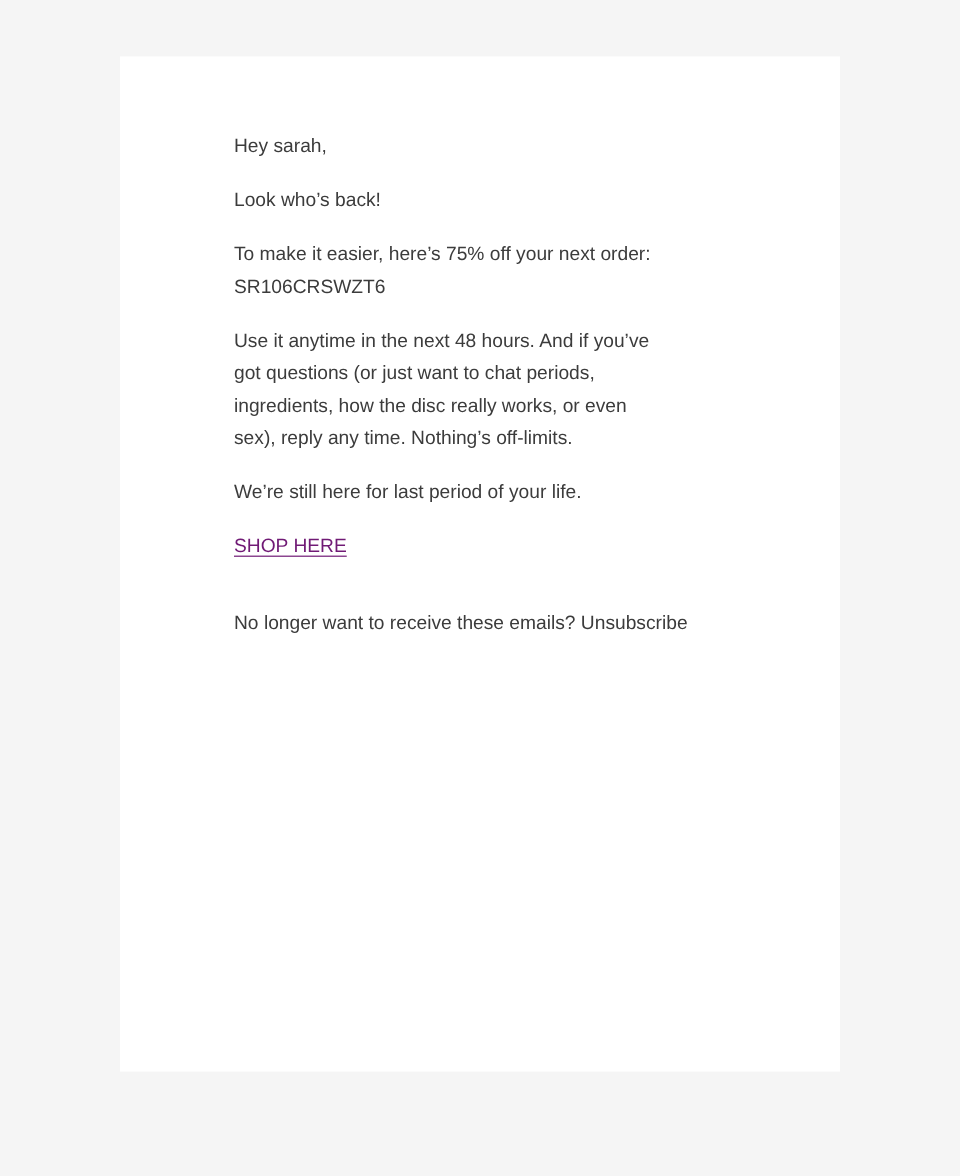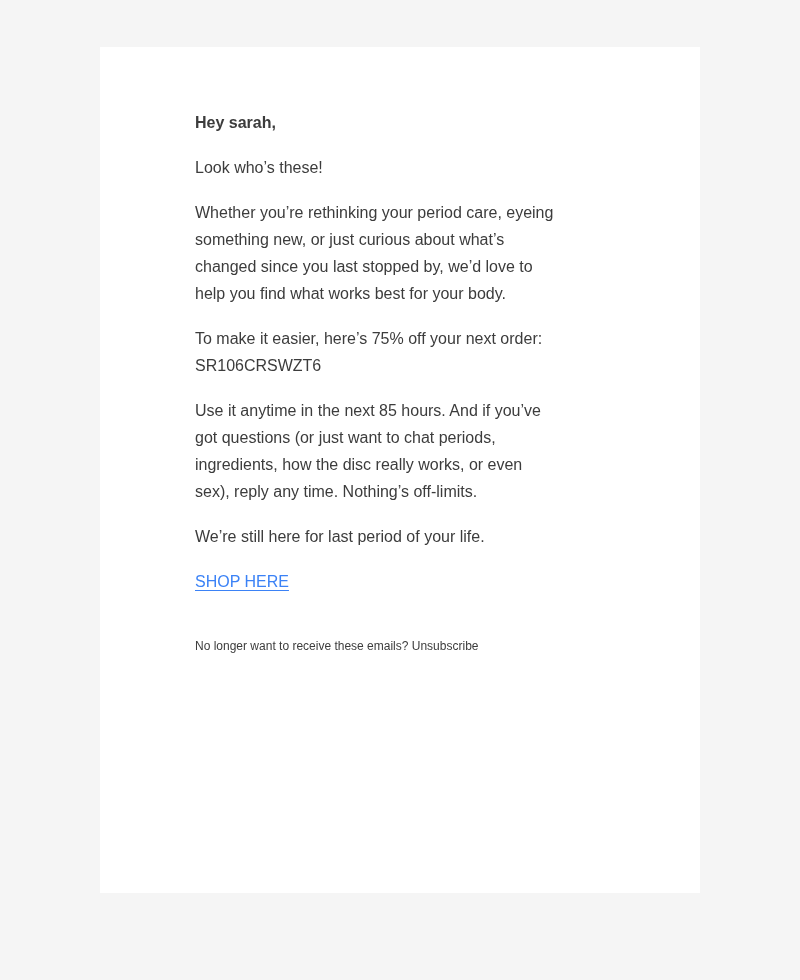--- a/index.html
+++ b/index.html
@@ -27,58 +27,53 @@
     color: #3c3c3c;
     font-size: 16px;
     line-height: 27px;
   }
   .content p {
     margin: 18px 0;
     white-space: pre-line;
   }
   .content p:first-child {
     margin-top: 0;
-    font-weight: bold;
   }
   a.shop-link {
-    color: #3b82f6;
+    color: #701a75;
     text-decoration: underline;
     text-underline-offset: 3px;
     cursor: pointer;
   }
   p.footer {
     margin-top: 42px;
     margin-bottom: 0;
-    font-size: 12px;
+    font-size: 16px;
     line-height: 18px;
     color: #3c3c3c;
     white-space: normal;
   }
   a.unsubscribe-link {
     color: #3c3c3c;
     text-decoration: none;
     cursor: pointer;
   }
 </style>
 </head>
 <body>
 
 <div class="page">
   <div class="card">
     <div class="content">
 
       <p>Hey sarah,</p>
-      <p>Look who’s these!</p>
-      <p>Whether you’re rethinking your period care, eyeing
-something new, or just curious about what’s
-changed since you last stopped by, we’d love to
-help you find what works best for your body.</p>
+      <p>Look who’s back!</p>
       <p>To make it easier, here’s 75% off your next order:
 SR106CRSWZT6</p>
-      <p>Use it anytime in the next 85 hours. And if you’ve
+      <p>Use it anytime in the next 48 hours. And if you’ve
 got questions (or just want to chat periods,
 ingredients, how the disc really works, or even
 sex), reply any time. Nothing’s off-limits.</p>
       <p>We’re still here for last period of your life.</p>
 
       <p><a class="shop-link" href="#">SHOP HERE</a></p>
 
 
       <p class="footer"><span>No longer want to receive these emails? </span><a class="unsubscribe-link" href="#">Unsubscribe</a></p>
 

